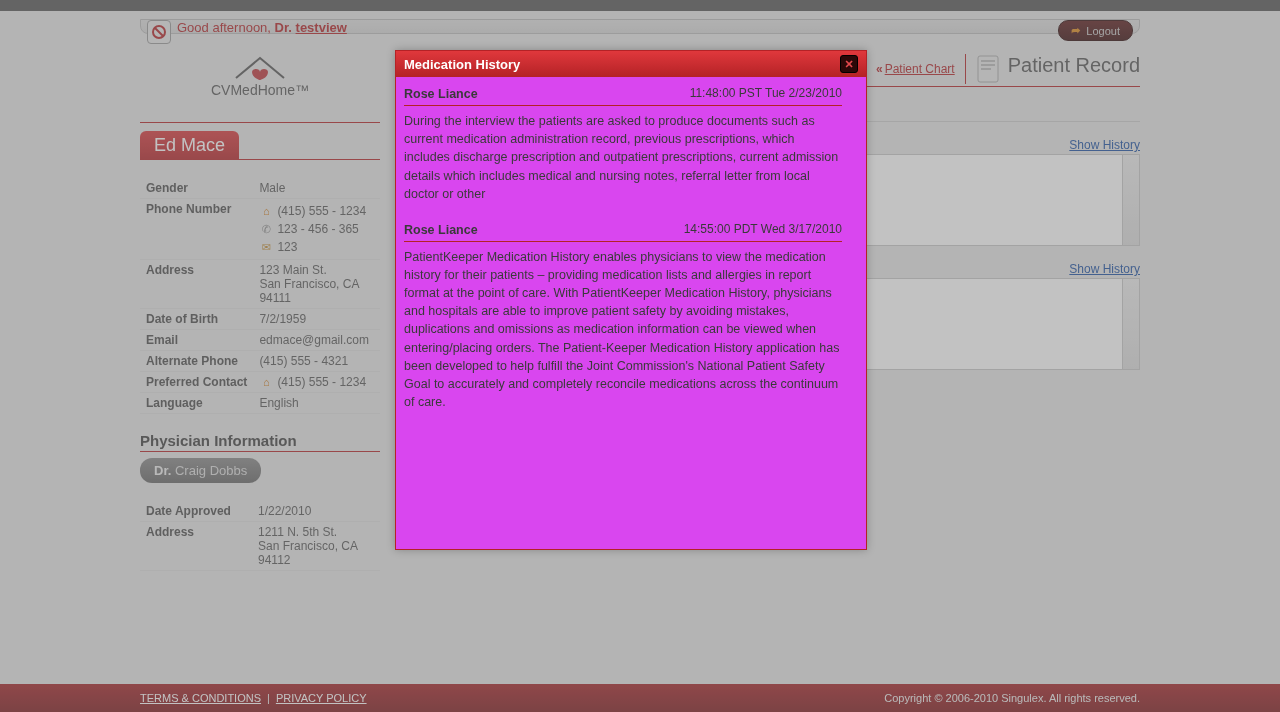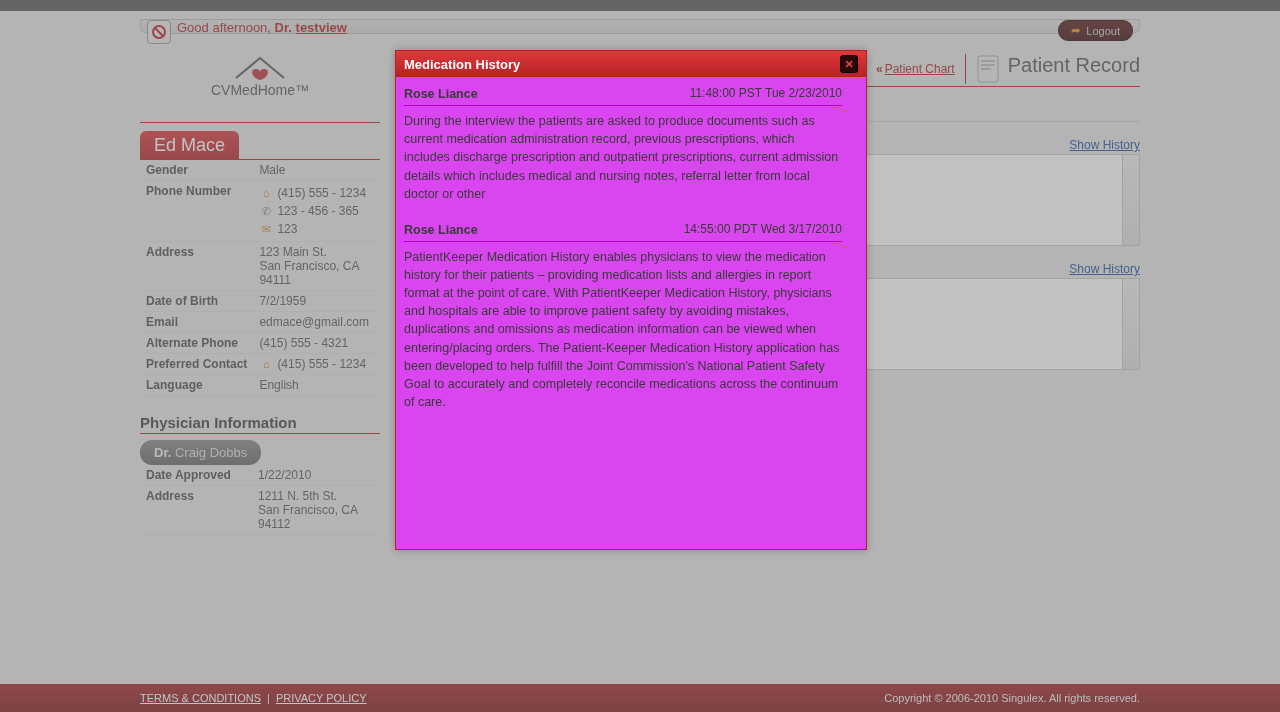--- a/index.html
+++ b/index.html
@@ -20,21 +20,21 @@
 
 
 .leftcol{width:240px}
 .logo{padding:10px 0 8px 0}
 .logo svg{display:block;margin:0 auto}
 .brand{text-align:center;font-size:14px;color:#555;margin-top:-8px;padding-bottom:24px;border-bottom:1px solid #b42226}
 
 .namebadge{display:inline-block;background:linear-gradient(to bottom,#d9363a,#b42226);color:#fff;font-size:18px;padding:4px 14px;border-radius:6px 6px 0 0;margin-top:8px}
 .section-underline{border-bottom:1px solid #b42226;margin-top:-1px}
 
-table.infotbl{width:100%;border-collapse:collapse;margin-top:0}
+table.infotbl{width:100%;border-collapse:collapse;margin-top:18px}
 table.infotbl td{padding:3px 6px;font-size:12px;color:#555;vertical-align:top;border-bottom:1px solid #ddd}
 table.infotbl td.lab{font-weight:600;color:#4c4c4c;width:100px;white-space:nowrap}
 table.infotbl td .phone-line{display:block;line-height:18px}
 .ico-s{display:inline-block;width:14px;text-align:center;margin-right:4px;font-size:11px}
 .ico-home{color:#d07a1a}
 .ico-fax{color:#888}
 .ico-work{color:#c08a30}
 
 .physhead{font-size:15px;font-weight:600;color:#404040;margin-top:18px;border-bottom:1px solid #b42226;padding-bottom:2px}
 .drbadge{display:inline-block;background:linear-gradient(to bottom,#888,#666);color:#ddd;padding:5px 14px;border-radius:12px;margin-top:6px;font-size:13px}

